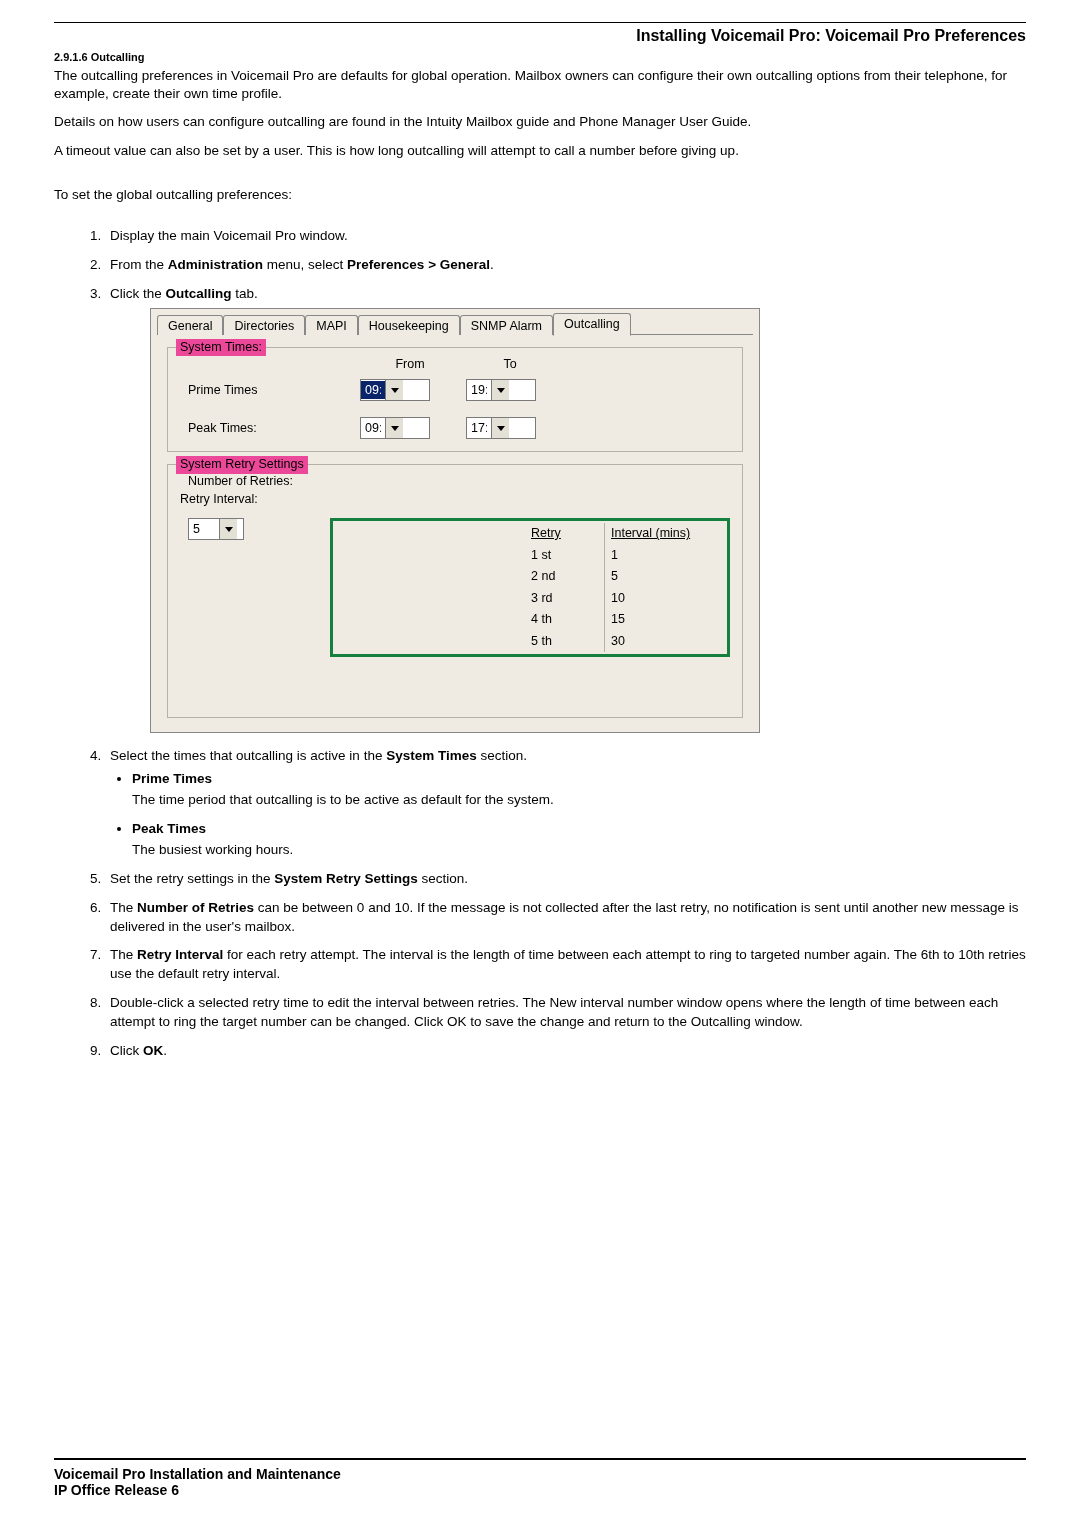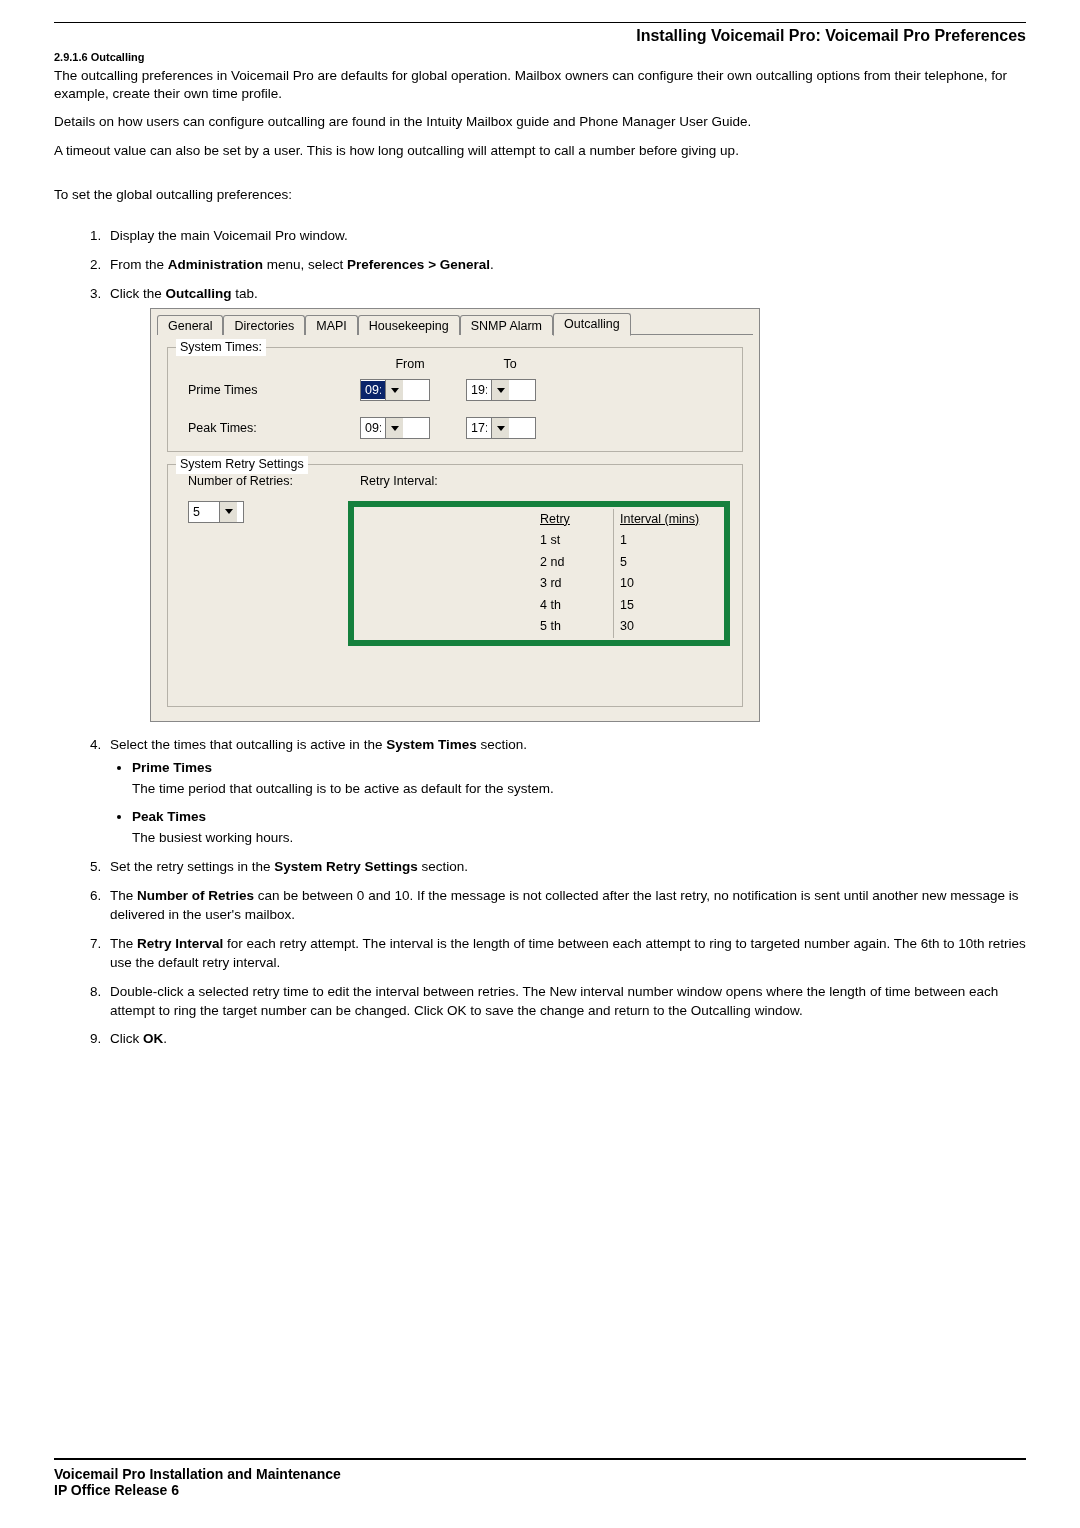--- a/index.html
+++ b/index.html
@@ -82,21 +82,21 @@
   .fieldset {
     border: 1px solid #b5b1a8;
     margin: 12px 10px 0 10px;
     padding: 8px 12px 12px 12px;
     position: relative;
   }
   .fieldset .legend {
     position: absolute;
     top: -9px;
     left: 8px;
-    background: #ffffff;
+    background: #ec4899;
     padding: 0 4px;
     font-size: 12.5px;
   }
   .times-row { display: flex; align-items: center; margin-top: 6px; }
   .times-head { display:flex; margin-left: 180px; }
   .times-head span { width: 100px; text-align:center; }
   .times-label { width: 180px; padding-left: 8px; }
   .sel {
     display:inline-flex; align-items:center;
     border: 1px solid #7a7a7a; background:#fff; height:22px;
@@ -118,21 +118,21 @@
   .sel.highlight input { background:#0a246a; color:#fff; }
 
   .retry-table {
     border: none; margin-left: 180px; font-size:12.5px;
   }
   .retry-row { display:flex; align-items:center; }
   .retry-table .c1 { width: 80px; border-right:1px solid #b5b1a8; padding:2px 6px; }
   .retry-table .c2 { width: 110px; padding:2px 6px; }
   .retry-table .hdr .c2 { text-decoration: underline; }
   .retry-table .hdr .c1 { text-decoration: underline; }
-  .retry-box { border:6px solid #15803d; padding:2px 0; }
+  .retry-box { border:3px solid #15803d; padding:2px 12px; }
 
   .icon-save { display:inline-block; vertical-align:middle; margin-right:2px; }
   .footer {
     position: absolute;
     left: 54px; right:54px; bottom: 30px;
   }
   .footer .hr { border-top:2px solid #000; margin-bottom:6px; }
   .footer-row { display:flex; justify-content:space-between; font-weight:bold; font-size:14px; }
   .footer-row .r { text-align:right; }
   strong.term { font-weight: bold; }
@@ -212,21 +212,21 @@
                 <svg width="8" height="5">
                   <polygon points="0,0 8,0 4,5" fill="#000"></polygon>
                 </svg>
               </span>
           </div>
         </div>
       </div>
 
       <div class="fieldset" style="padding-bottom:60px;">
         <span class="legend">System Retry Settings</span>
-        <div style="display:flex;">
+        <div style="display:flex;flex-direction:column;">
           <div style="width:180px; padding-left:8px;">Number of Retries:</div>
           <div>Retry Interval:</div>
         </div>
         <div style="display:flex; margin-top:10px; align-items:flex-start;">
           <div style="width:180px; padding-left:8px;">
             <div class="sel sm">
               <input value="5" style="">
               <span class="arrow">
                   <svg width="8" height="5">
                     <polygon points="0,0 8,0 4,5" fill="#000"></polygon>

